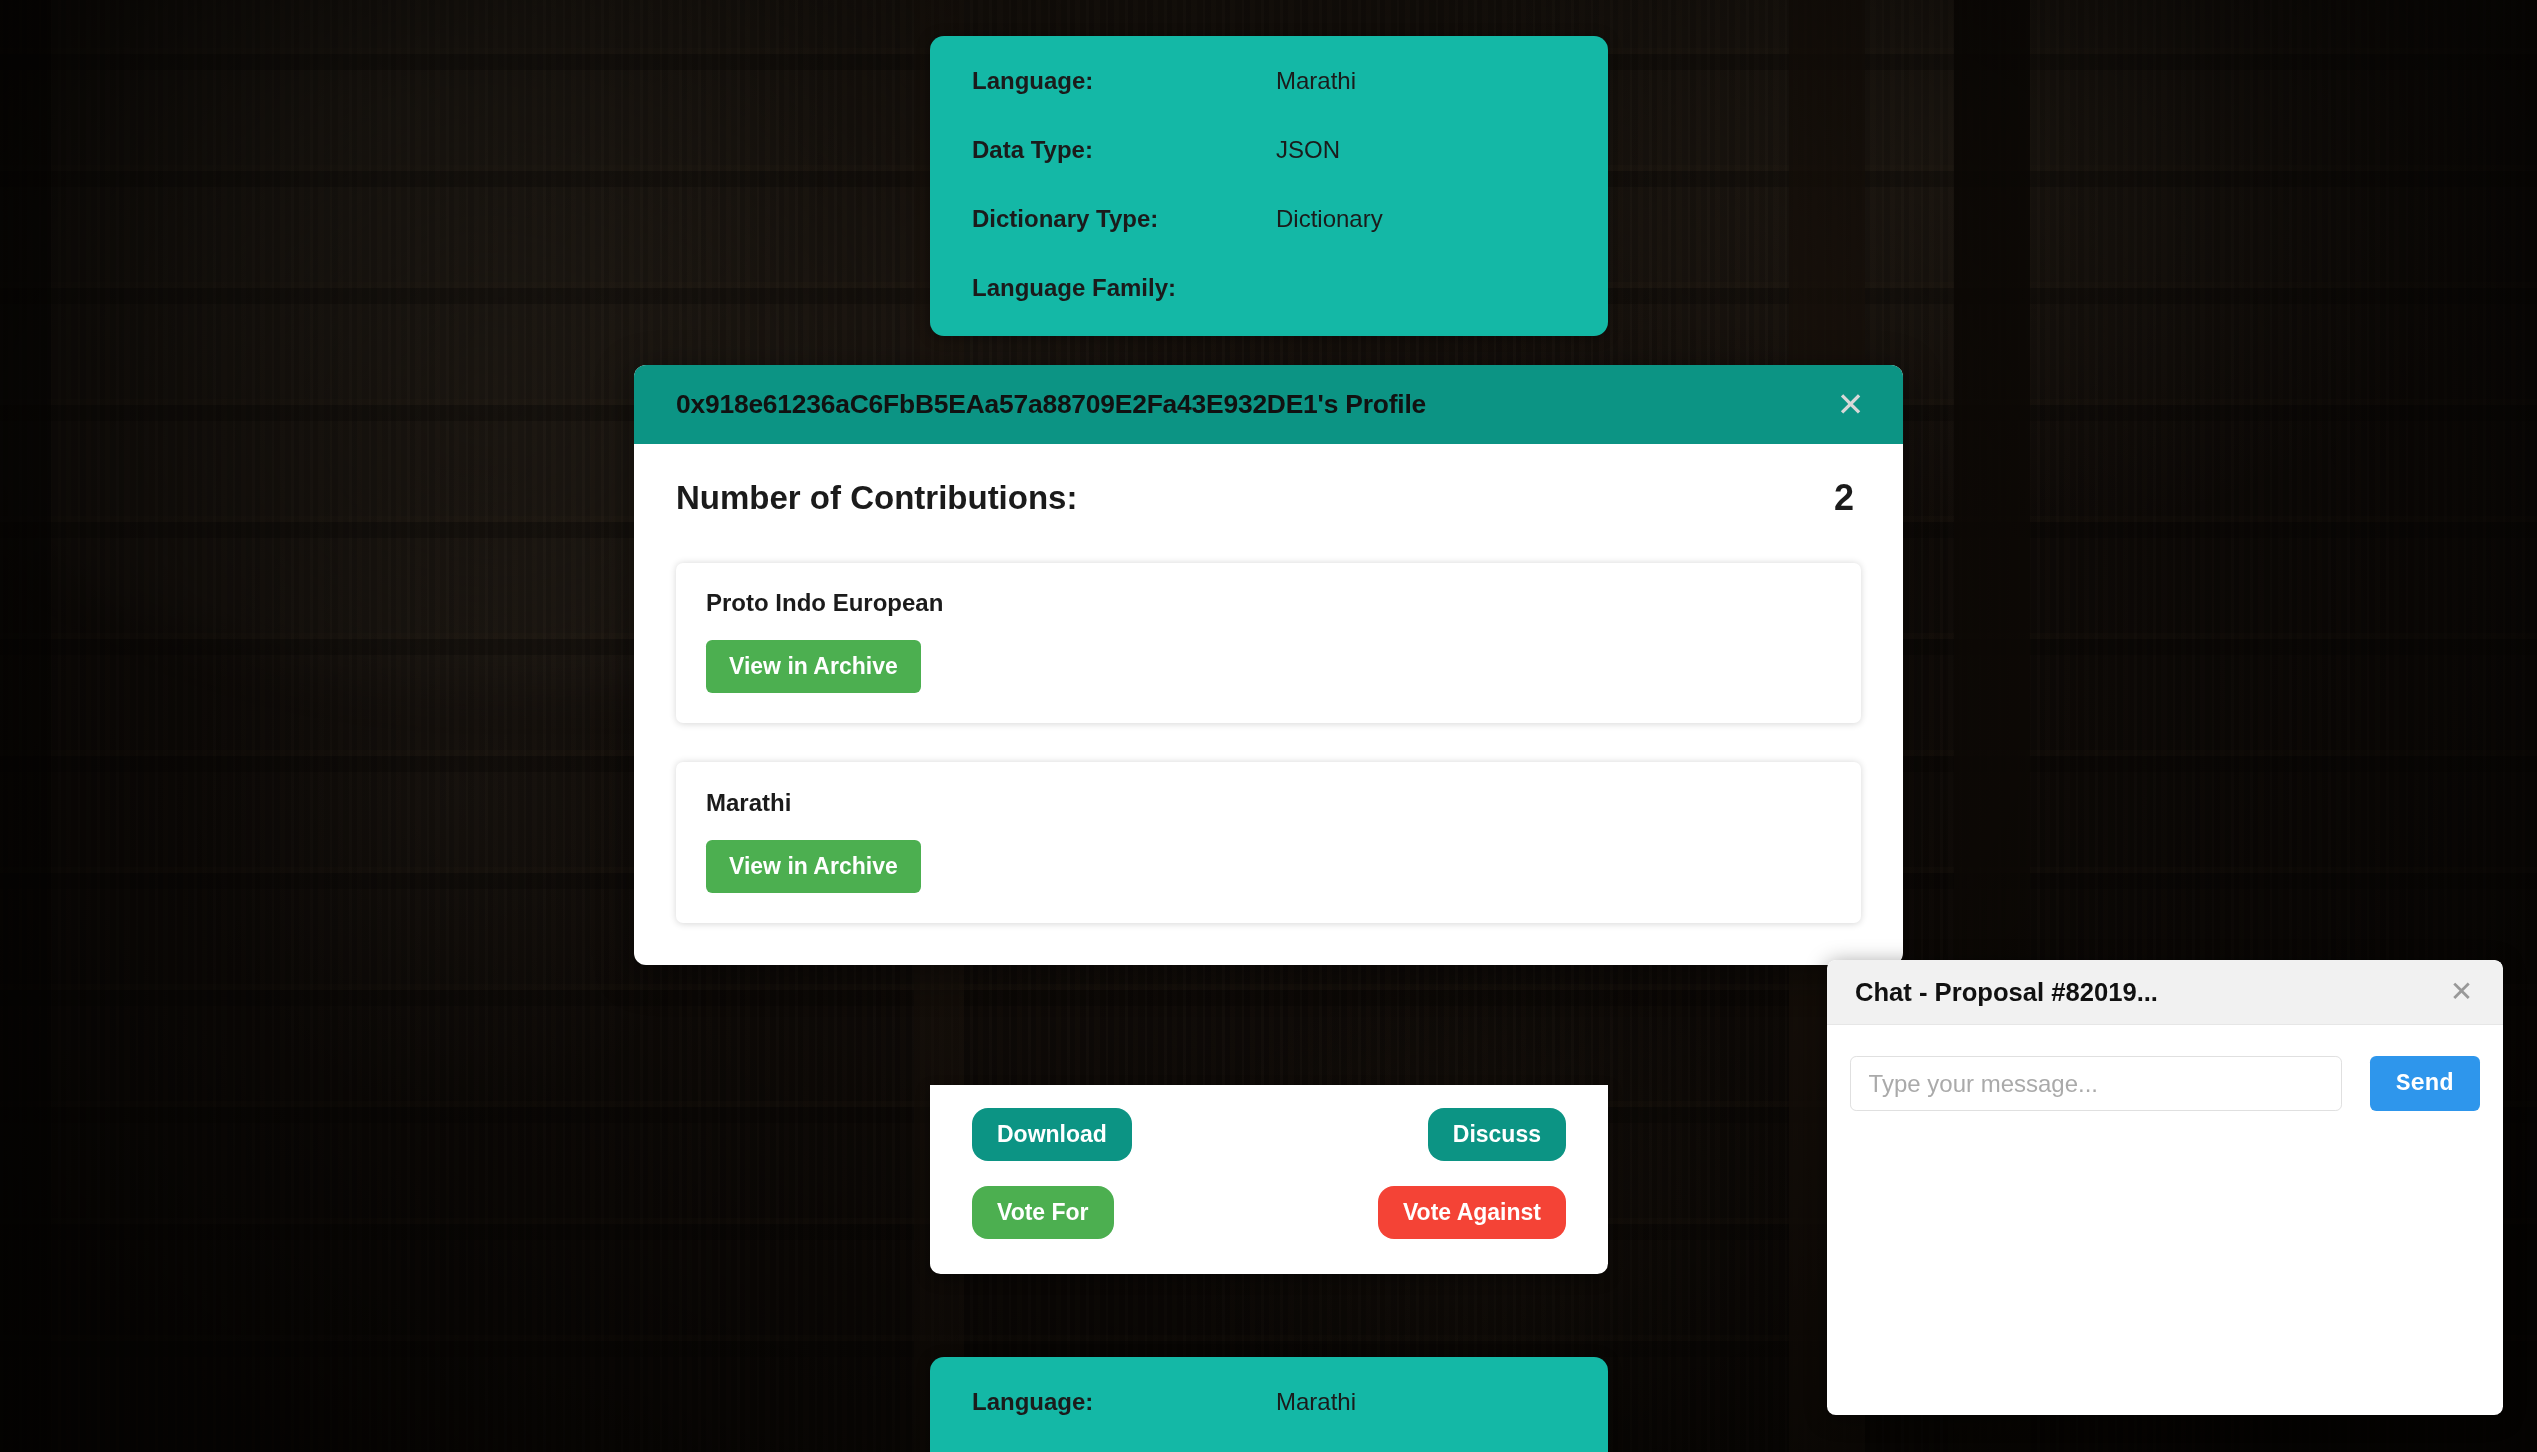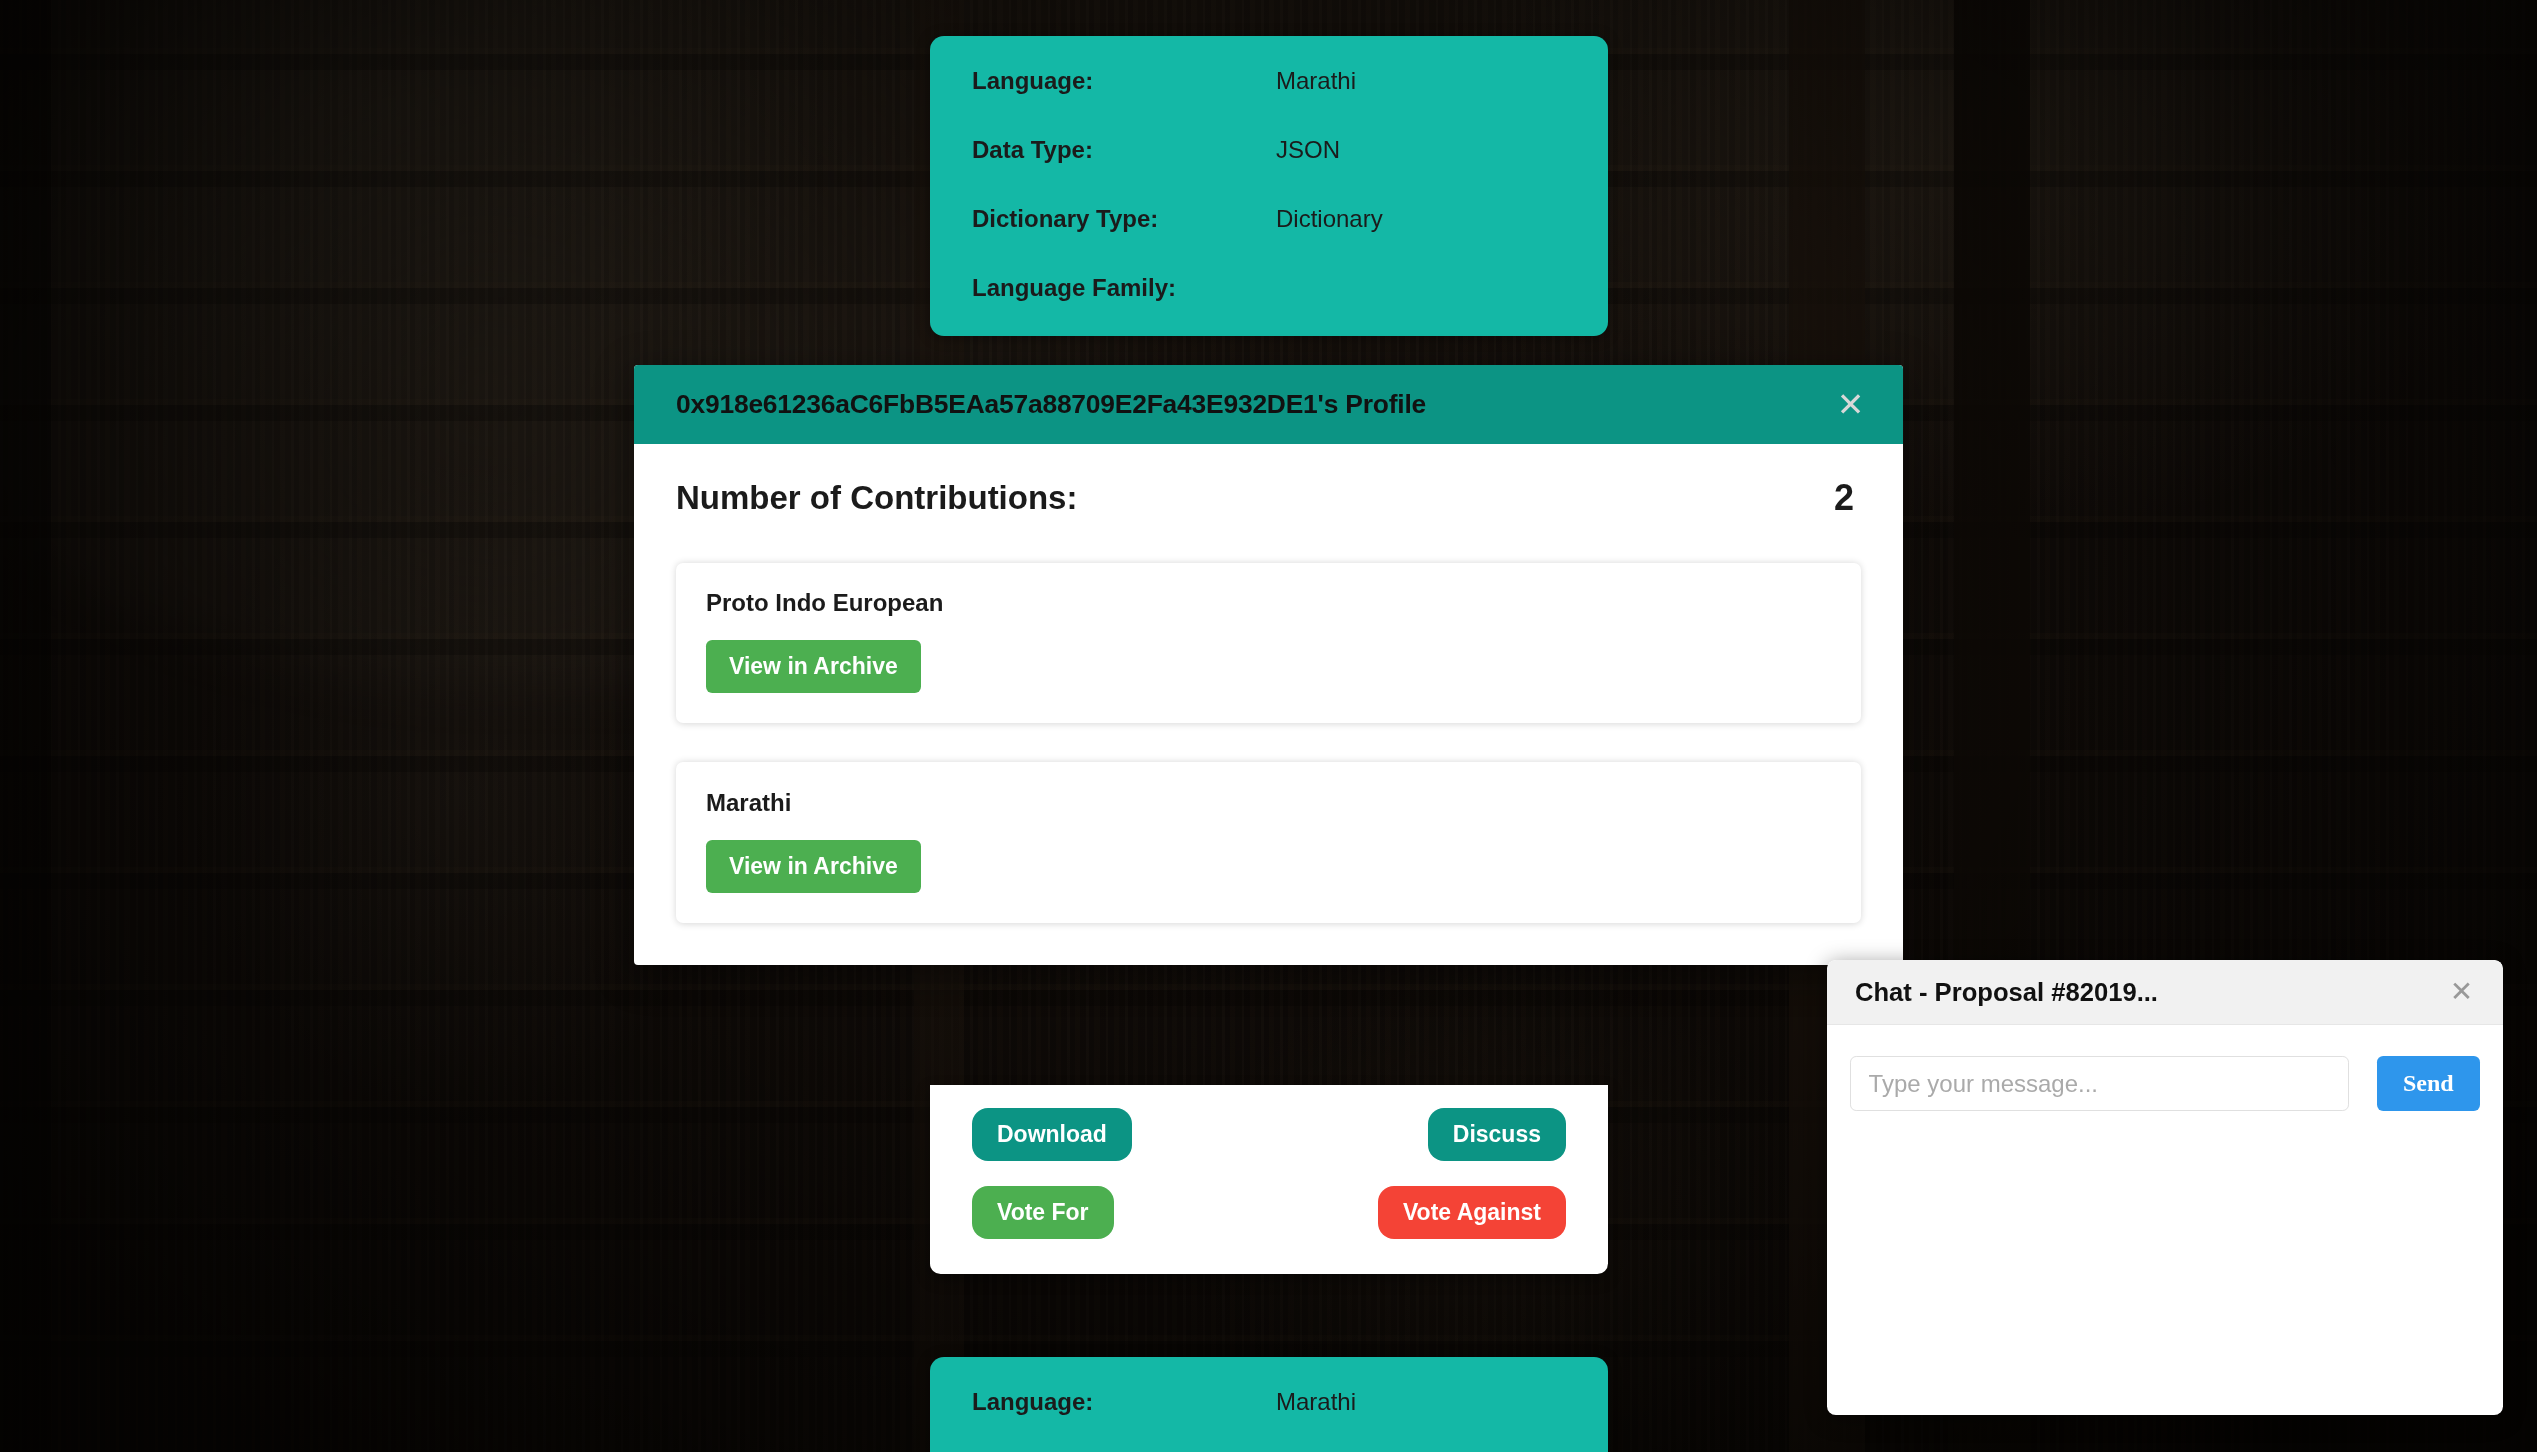--- a/index.html
+++ b/index.html
@@ -161,21 +161,21 @@
   .btn-green  { background: #4caf50; }
   .btn-red    { background: #f44336; }
 
   
   #profile-modal {
     position: absolute;
     left: 634px;
     top: 365px;
     width: 1269px;
     background: #ffffff;
-    border-radius: 4px;
+    border-radius: 12px;
     box-shadow: 0 8.8px 39px rgba(0,0,0,0.42);
     overflow: hidden;
     z-index: 40;
   }
 
   .modal-header {
     background: #0c9484;
     display: flex;
     align-items: center;
     justify-content: space-between;
@@ -324,21 +324,21 @@
   }
   .chat-input::placeholder { color: #aaaaaa; }
 
   .btn-send {
     background: #2e96ec;
     border: none;
     border-radius: 6.2px;
     color: #ffffff;
     font-size: 24px;
     font-weight: bold;
-    font-family: Liberation Serif, serif;
+    font-family: Liberation Mono, monospace;
     padding: 0 26.4px;
     height: 55px;
     cursor: pointer;
   }
 </style>
 </head>
 <body>
 
 <div id="app-root">
 

